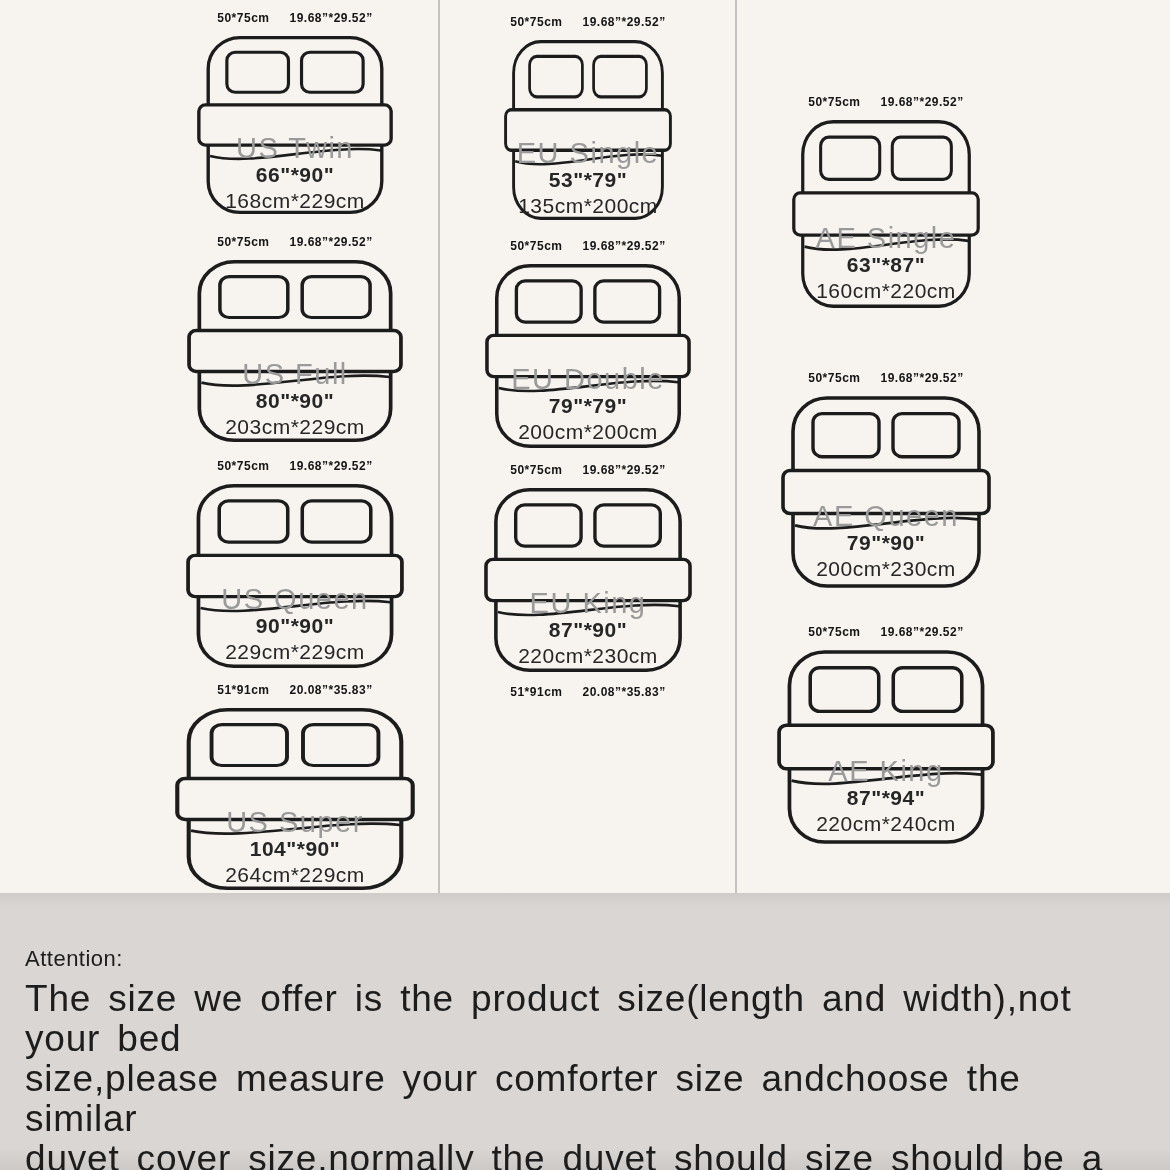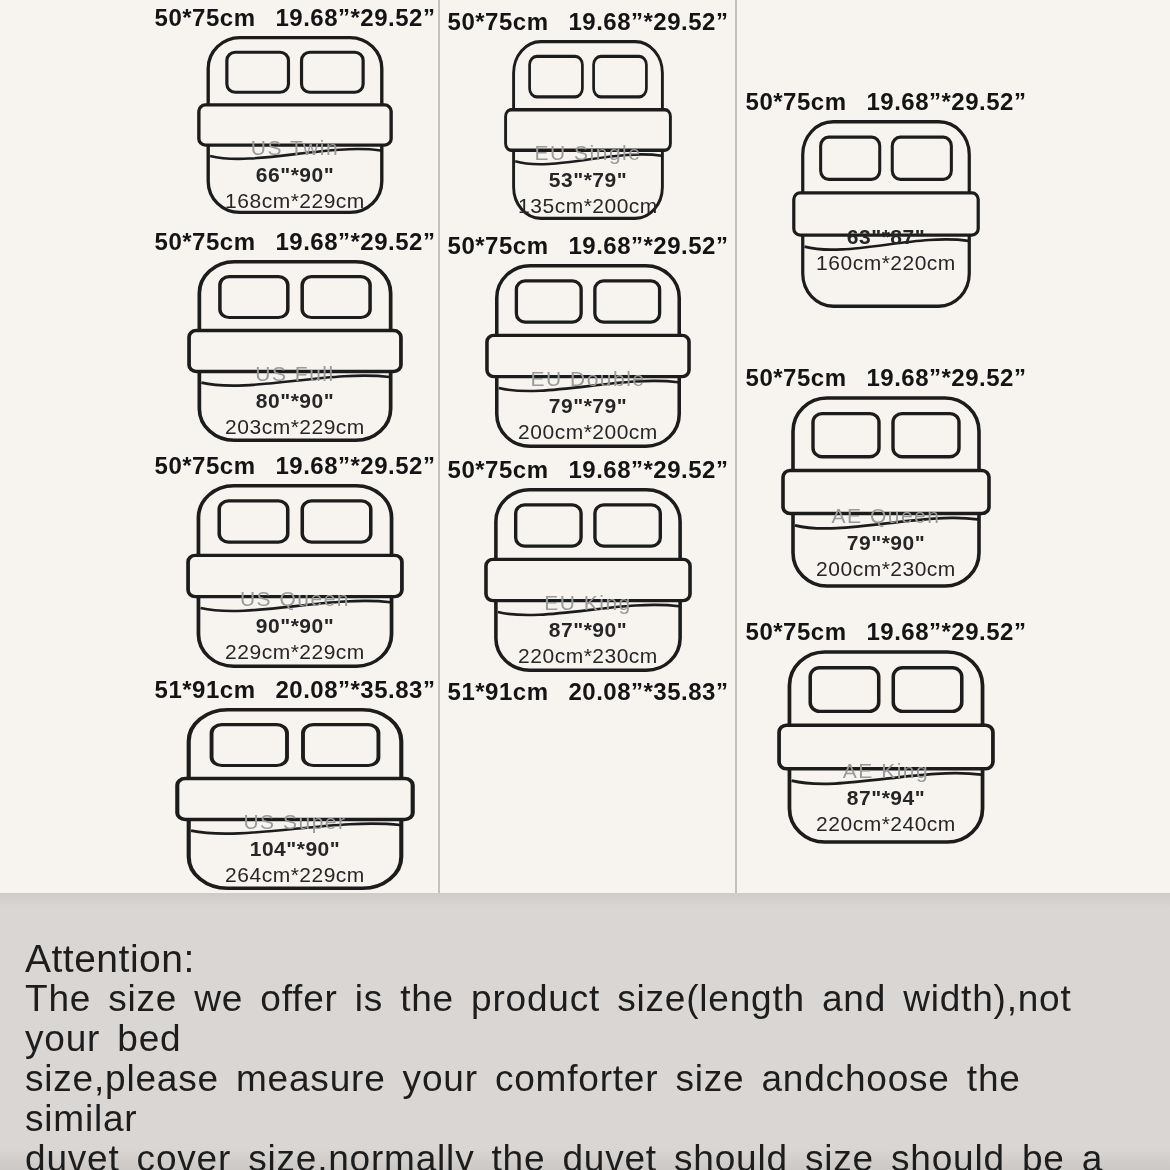--- a/index.html
+++ b/index.html
@@ -13,53 +13,53 @@
   .chart-area{position:absolute;left:0;top:0;width:1170px;height:893px;background:#f7f4f0;}
   .divider{position:absolute;top:0;width:2px;height:893px;background:#c4c2c0;}
   .divider.d1{left:438px;}
   .divider.d2{left:735px;}
   .col{position:absolute;display:flex;flex-direction:column;align-items:center;}
   .col-us{left:150px;top:6px;width:290px;}
   .col-eu{left:442px;top:10px;width:292px;}
   .col-ae{left:740px;top:0;width:292px;padding-top:90px;}
   .card{display:flex;flex-direction:column;align-items:center;}
   .plabel{
-    white-space:nowrap;font-weight:bold;font-size:24px;color:#141414;
+    white-space:nowrap;font-weight:bold;font-size:12px;color:#141414;
     letter-spacing:0.5px;line-height:24px;margin-bottom:4px;
   }
   .plabel .pin{margin-left:20px;}
   .bed{position:relative;}
   .bedsvg{position:absolute;left:0;top:0;width:100%;height:100%;overflow:visible;}
   .bedsvg .frame{fill:none;stroke:#1c1c1c;stroke-width:3.6;}
   .bedsvg .pw{fill:none;stroke:#1c1c1c;stroke-width:3.4;}
   .bedsvg .band{fill:#f7f4f0;stroke:#1c1c1c;stroke-width:3.6;}
   .bedsvg .wave{fill:none;stroke:#1c1c1c;stroke-width:2.8;}
   .btext{position:absolute;left:-12px;right:-12px;top:55%;text-align:center;}
-  .bname{font-size:21px;line-height:28px;color:#9a9a9a;letter-spacing:1.5px;white-space:nowrap;}
+  .bname{font-size:29px;line-height:28px;color:#9a9a9a;letter-spacing:1.5px;white-space:nowrap;}
   .binch{font-size:21px;line-height:26px;color:#262626;font-weight:bold;letter-spacing:0.5px;}
   .bcm{font-size:21px;line-height:26px;color:#262626;font-weight:normal;letter-spacing:0.5px;white-space:nowrap;}
   
   .us-twin .bed{width:196px;height:182px}   .us-twin{margin-bottom:14px}
   .us-full .bed{width:216px;height:186px}   .us-full{margin-bottom:10px}
   .us-queen .bed{width:218px;height:188px}  .us-queen{margin-bottom:8px}
   .us-king .bed{width:240px;height:186px}
   .eu-single .bed{width:168px;height:184px} .eu-single{margin-bottom:12px}
   .eu-double .bed{width:206px;height:188px} .eu-double{margin-bottom:8px}
   .eu-king .bed{width:208px;height:188px}   .eu-king{margin-bottom:6px}
   .eu-superking .bed{width:244px;height:180px}
   .ae-single .bed{width:188px;height:192px} .ae-single{margin-bottom:56px}
   .ae-queen .bed{width:210px;height:196px}  .ae-queen{margin-bottom:30px}
   .ae-king .bed{width:218px;height:198px}
   
   .attention-panel{
     position:absolute;left:0;top:893px;width:1170px;height:277px;
     background:linear-gradient(#cecbc9 0px,#d9d6d3 14px,#d9d6d3 255px,#cbc8c5 277px);
     box-sizing:border-box;padding:46px 20px 0 25px;
   }
-  .att-title{font-size:39px;line-height:40px;color:#1d1d1d;letter-spacing:0.5px;}
+  .att-title{font-size:22px;line-height:40px;color:#1d1d1d;letter-spacing:0.5px;}
   .att-line{font-size:37px;line-height:40px;color:#1d1d1d;letter-spacing:0.8px;word-spacing:6px;}
 </style>
 </head>
 <body>
 
 <div class="chart-area">
   <div class="divider d1"></div>
   <div class="divider d2"></div>
 
   <div class="col col-us">
@@ -204,20 +204,21 @@
       <div class="plabel"><span class="pcm">50*75cm</span><span class="pin">19.68”*29.52”</span></div>
       <div class="bed">
         <svg class="bedsvg" viewBox="0 0 210 200" preserveAspectRatio="none">
           <rect class="frame" x="12" y="4" width="186" height="192" rx="34"></rect>
           <rect class="pw" x="32" y="20" width="66" height="44" rx="9"></rect>
           <rect class="pw" x="112" y="20" width="66" height="44" rx="9"></rect>
           <rect class="band" x="2" y="78" width="206" height="44" rx="7"></rect>
           <path class="wave" d="M14 134 C 60 146, 140 120, 197 128"></path>
         </svg>
         <div class="btext">
+          <div class="bname">AE Single</div>
           <div class="binch">63"*87"</div>
           <div class="bcm">160cm*220cm</div>
         </div>
       </div>
     </div>
 
     <div class="card ae-queen">
       <div class="plabel"><span class="pcm">50*75cm</span><span class="pin">19.68”*29.52”</span></div>
       <div class="bed">
         <svg class="bedsvg" viewBox="0 0 210 200" preserveAspectRatio="none">

